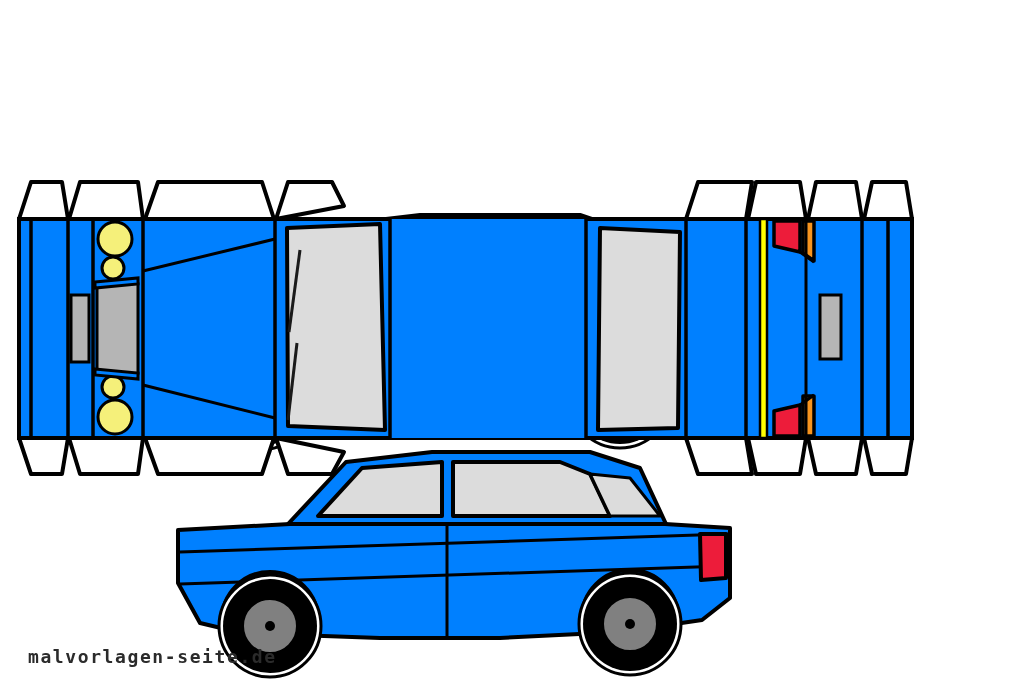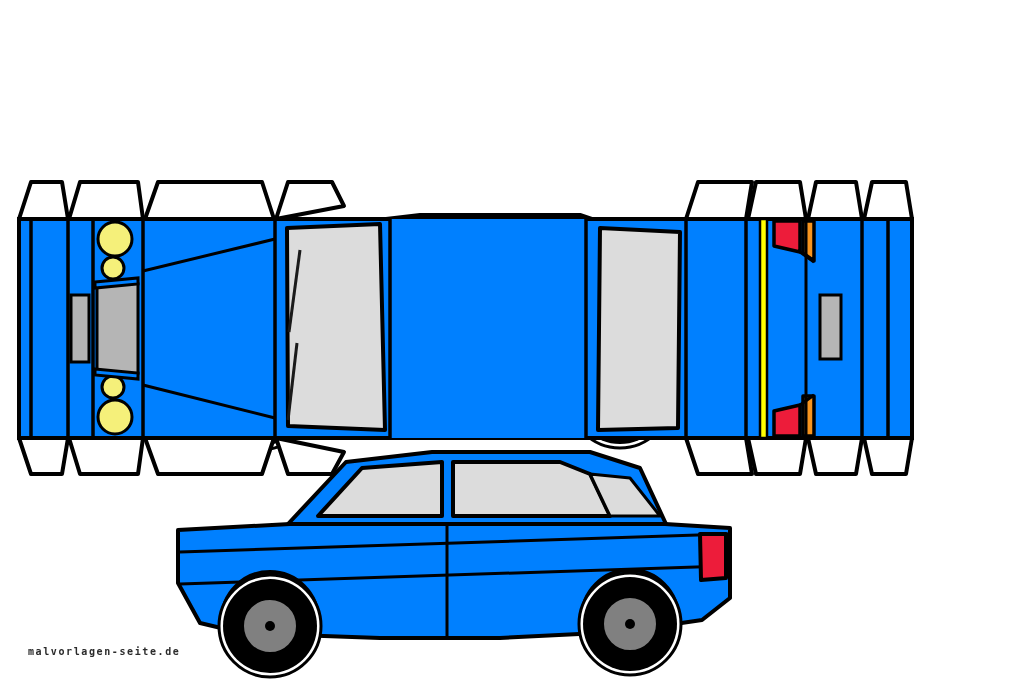--- a/index.html
+++ b/index.html
@@ -26,21 +26,21 @@
     top: 0;
     width: 1024px;
     height: 679px;
     display: block;
   }
   .watermark {
     position: absolute;
     left: 28px;
     top: 646px;
     font-family: "DejaVu Sans Mono", monospace;
-    font-size: 10px;
+    font-size: 18px;
     font-weight: bold;
     letter-spacing: 1.6px;
     color: #2b2b2b;
     white-space: nowrap;
     user-select: none;
   }
 </style>
 </head>
 <body>
 

